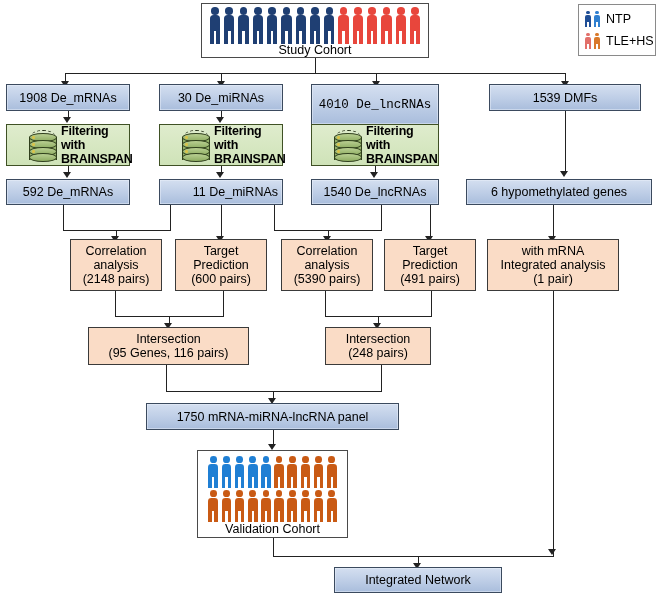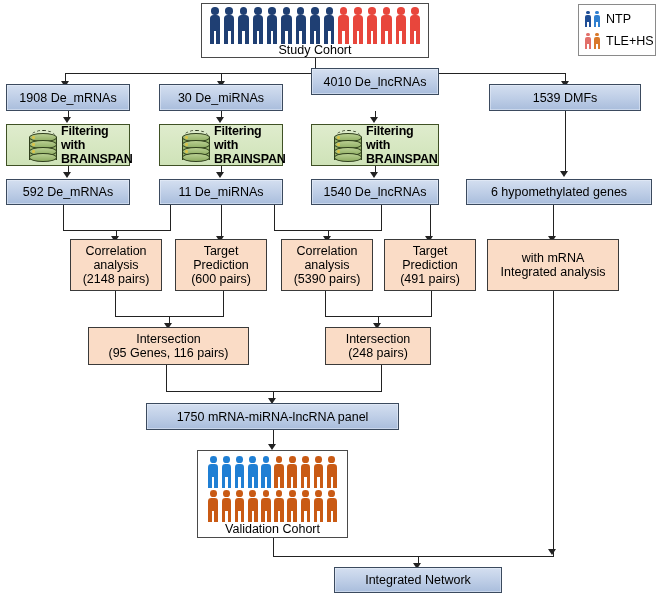--- a/index.html
+++ b/index.html
@@ -263,21 +263,21 @@
   <div class="arrow" style="left:216.7px;top:81px;"></div>
   <div class="arrow" style="left:371.7px;top:81px;"></div>
   <div class="arrow" style="left:560.7px;top:81px;"></div>
 
   <div class="node blue" style="left:6px;top:84px;width:124px;height:27px;justify-content:flex-end;">
     <span class="txt">1908 De_mRNAs</span>
   </div>
   <div class="node blue" style="left:159px;top:84px;width:124px;height:27px;">
     <span class="txt">30 De_miRNAs</span>
   </div>
-  <div class="node blue" style="left:311px;top:68px;width:128px;height:27px;">
+  <div class="node blue" style="left:311px;top:84px;width:128px;height:41px;font-family:Liberation Mono, monospace;">
     <span class="txt">4010 De_lncRNAs</span>
   </div>
   <div class="node blue" style="left:489px;top:84px;width:152px;height:27px;">
     <span class="txt">1539 DMFs</span>
   </div>
 
   <div class="ln lnv" style="left:67.5px;top:111px;height:8px;"></div>
   <div class="arrow" style="left:63.2px;top:117px;"></div>
   <div class="ln lnv" style="left:220.5px;top:111px;height:8px;"></div>
   <div class="arrow" style="left:216.2px;top:117px;"></div>
@@ -350,21 +350,21 @@
   <div class="ln lnv" style="left:67.5px;top:166px;height:8px;"></div>
   <div class="arrow" style="left:63.2px;top:172px;"></div>
   <div class="ln lnv" style="left:220.5px;top:166px;height:8px;"></div>
   <div class="arrow" style="left:216.2px;top:172px;"></div>
   <div class="ln lnv" style="left:374.5px;top:166px;height:8px;"></div>
   <div class="arrow" style="left:370.2px;top:172px;"></div>
 
   <div class="node blue" style="left:6px;top:179px;width:124px;height:26px;">
     <span class="txt">592 De_mRNAs</span>
   </div>
-  <div class="node blue" style="left:159px;top:179px;width:124px;height:26px;">
+  <div class="node blue" style="left:159px;top:179px;width:124px;height:26px;text-align:right;">
     <span class="txt">11 De_miRNAs</span>
   </div>
   <div class="node blue" style="left:311px;top:179px;width:128px;height:26px;">
     <span class="txt">1540 De_lncRNAs</span>
   </div>
   <div class="node blue" style="left:466px;top:179px;width:186px;height:26px;">
     <span class="txt">6 hypomethylated genes</span>
   </div>
 
   <div class="ln lnv" style="left:62.5px;top:205px;height:26px;"></div>
@@ -404,20 +404,21 @@
     <span class="sub">(5390 pairs)</span>
   </div>
   <div class="node orange" style="left:384px;top:239px;width:92px;height:52px;flex-direction:column;">
     <span class="txt">Target</span>
     <span class="txt">Prediction</span>
     <span class="sub">(491 pairs)</span>
   </div>
   <div class="node orange" style="left:487px;top:239px;width:132px;height:52px;flex-direction:column;">
     <span class="txt">with mRNA</span>
     <span class="txt">Integrated analysis</span>
+    <span class="sub">(1 pair)</span>
   </div>
 
   <div class="ln lnv" style="left:114.5px;top:291px;height:26px;"></div>
   <div class="ln lnv" style="left:222.5px;top:291px;height:26px;"></div>
   <div class="ln lnh" style="left:114.5px;top:316px;width:109px;"></div>
   <div class="ln lnv" style="left:168.5px;top:316px;height:9px;"></div>
   <div class="arrow" style="left:164.2px;top:323px;"></div>
 
   <div class="ln lnv" style="left:324.5px;top:291px;height:26px;"></div>
   <div class="ln lnv" style="left:430.5px;top:291px;height:26px;"></div>

